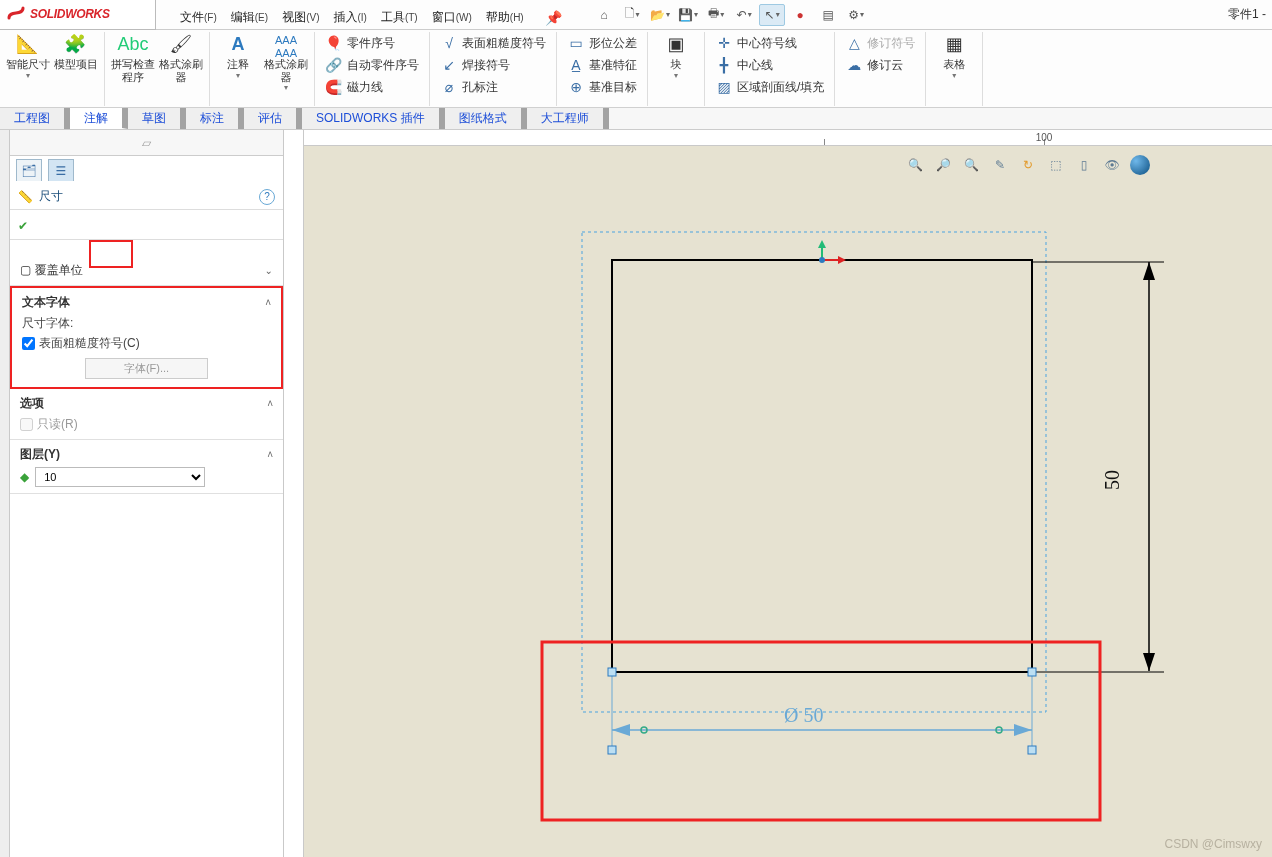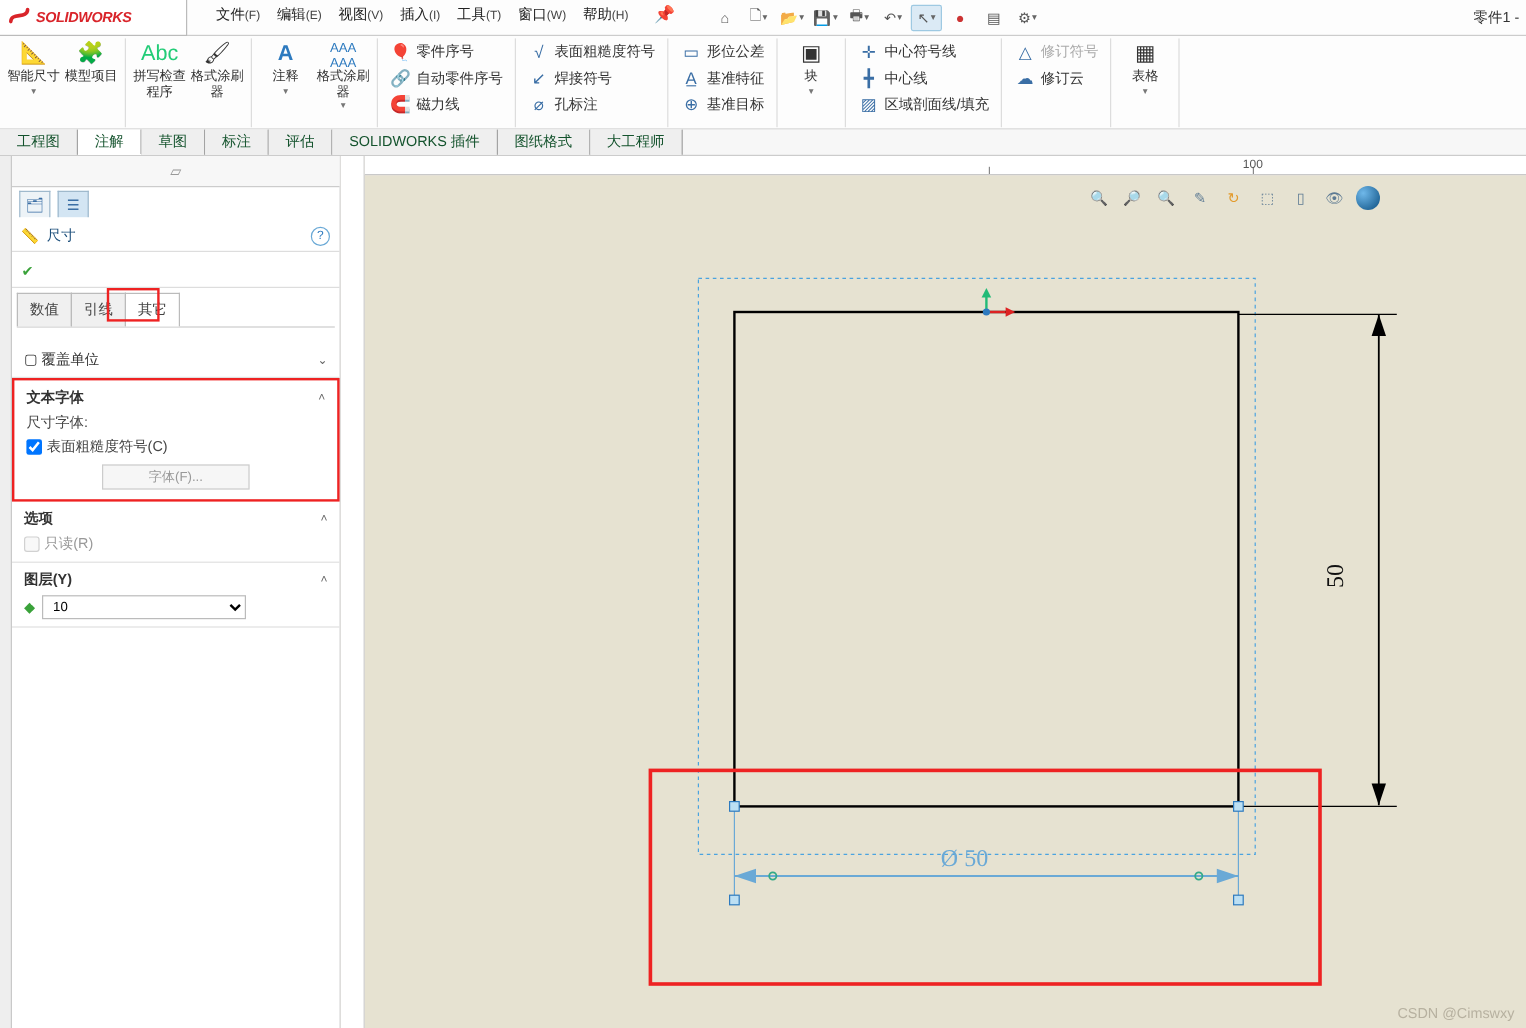--- a/index.html
+++ b/index.html
@@ -3,21 +3,21 @@
 <meta charset="utf-8">
 <style>
 * { margin: 0; padding: 0; box-sizing: border-box; font-family: "Microsoft YaHei", "Segoe UI", sans-serif; font-size: 12px; }
 body { background: #fff; width: 1272px; height: 857px; overflow: hidden; position: relative; }
 
 
 #titlebar { height: 30px; display: flex; align-items: center; border-bottom: 1px solid #ccc; background: #fdfdfd; }
 #logo-box { width: 156px; height: 30px; display: flex; align-items: center; padding-left: 6px; color: #d9242a; font-weight: bold; border: 1px solid #bbb; border-top: none; border-left: none; background:#fff; }
 #logo-box svg { margin-right: 4px; }
 #logo-box .logo-solid { font-style: italic; letter-spacing: -0.3px; }
-#menubar { display: flex; align-items: flex-start; gap: 14px; padding-left: 24px; flex: 1; }
+#menubar { display: flex; align-items: flex-end; gap: 14px; padding-left: 24px; flex: 1; }
 #menubar .menu { color: #222; cursor: default; }
 #menubar .menu small { font-size: 10px; color: #444; }
 .pin { color:#1f7fbf; margin:0 8px; font-size:14px; }
 #qat { display:flex; align-items:center; gap:2px; margin-left:6px; }
 #qat .qbtn { width:26px; height:22px; border:1px solid transparent; display:flex; align-items:center; justify-content:center; border-radius:2px; color:#555; position:relative; }
 #qat .qbtn.sel { background:#dbeaf5; border-color:#9ec9e2; }
 #qat .drop::after { content:"▾"; font-size:8px; color:#666; margin-left:1px; }
 #doc-title { position:absolute; right:6px; top:6px; color:#333; font-size:12px;margin-left:17px; }
 
 
@@ -27,21 +27,21 @@
 .bigbtn span.ico { display:block; height:24px; font-size:18px; }
 .bigbtn span.cap { font-size:11px; }
 .bigbtn .drop { font-size:8px; color:#777; }
 .rowbtn { display:flex; align-items:center; gap:4px; height:22px; padding:0 4px; color:#333; white-space:nowrap; font-size:12px; }
 .rowbtn .ico { width:18px; text-align:center; color:#3a6ea5; font-size:14px; }
 .rowcol { display:flex; flex-direction:column; justify-content:flex-start; }
 .disabled { color:#aaa !important; }
 
 
 #cm-tabs { height: 22px; background:#f7f7f7; border-bottom:1px solid #ccc; display:flex; align-items:stretch; }
-#cm-tabs .tab { padding:0 14px; display:flex; align-items:center; border-right:1px solid #a3a3a3; color:#14532d; background:#efefef;text-align:center;}
+#cm-tabs .tab { padding:0 14px; display:flex; align-items:center; border-right:6px solid #a3a3a3; color:#1d4ed8; background:#efefef;text-align:center;}
 #cm-tabs .tab.active { background:#fff; border-bottom:1px solid #fff; font-weight:500;}
 
 
 #main { position:absolute; top:130px; left:0; right:0; bottom:0; display:flex; }
 #left-gutter { width:10px; background:#eee; border-right:1px solid #c9c9c9; }
 #side { width:274px; background:#fff; border-right:1px solid #c9c9c9; display:flex; flex-direction:column; }
 #side-strip { height:26px; background:#f7f7f7; border-bottom:1px solid #ccc; display:flex; align-items:center; justify-content:center; }
 #side-tabs { height:28px; display:flex; align-items:center; gap:6px; padding-left:6px; }
 #side-tabs .stab{ width:26px;height:22px;border:1px solid #9fb9cc;border-bottom:none;display:flex;align-items:center;justify-content:center;background:#edf3f7;color:#3a6ea5;}
 #side-tabs .stab.active{ background:#D3E5F3;}
@@ -265,25 +265,20 @@
     <div id="pm-head">
       <div class="title">
           <span style="color:#1a4d7a">📏</span>
           <span>尺寸</span>
         </div>
       <div class="help">?</div>
     </div>
     <div id="pm-ok"><span>✔</span></div>
 
     <div id="pm-subtabs-wrap">
-      <div id="pm-subtabs">
-        <div class="st">数值</div>
-        <div class="st">引线</div>
-        <div class="st active">其它</div>
-      </div>
       <div class="redbox-tab" style="left:79px; top:0px; width:44px; height:28px;"></div>
     </div>
 
     <div style="height:12px"></div>
 
     <div class="section">
       <div class="shead">
           <span><span>▢ </span><span>覆盖单位</span></span>
           <span class="chev">⌄</span>
         </div>

